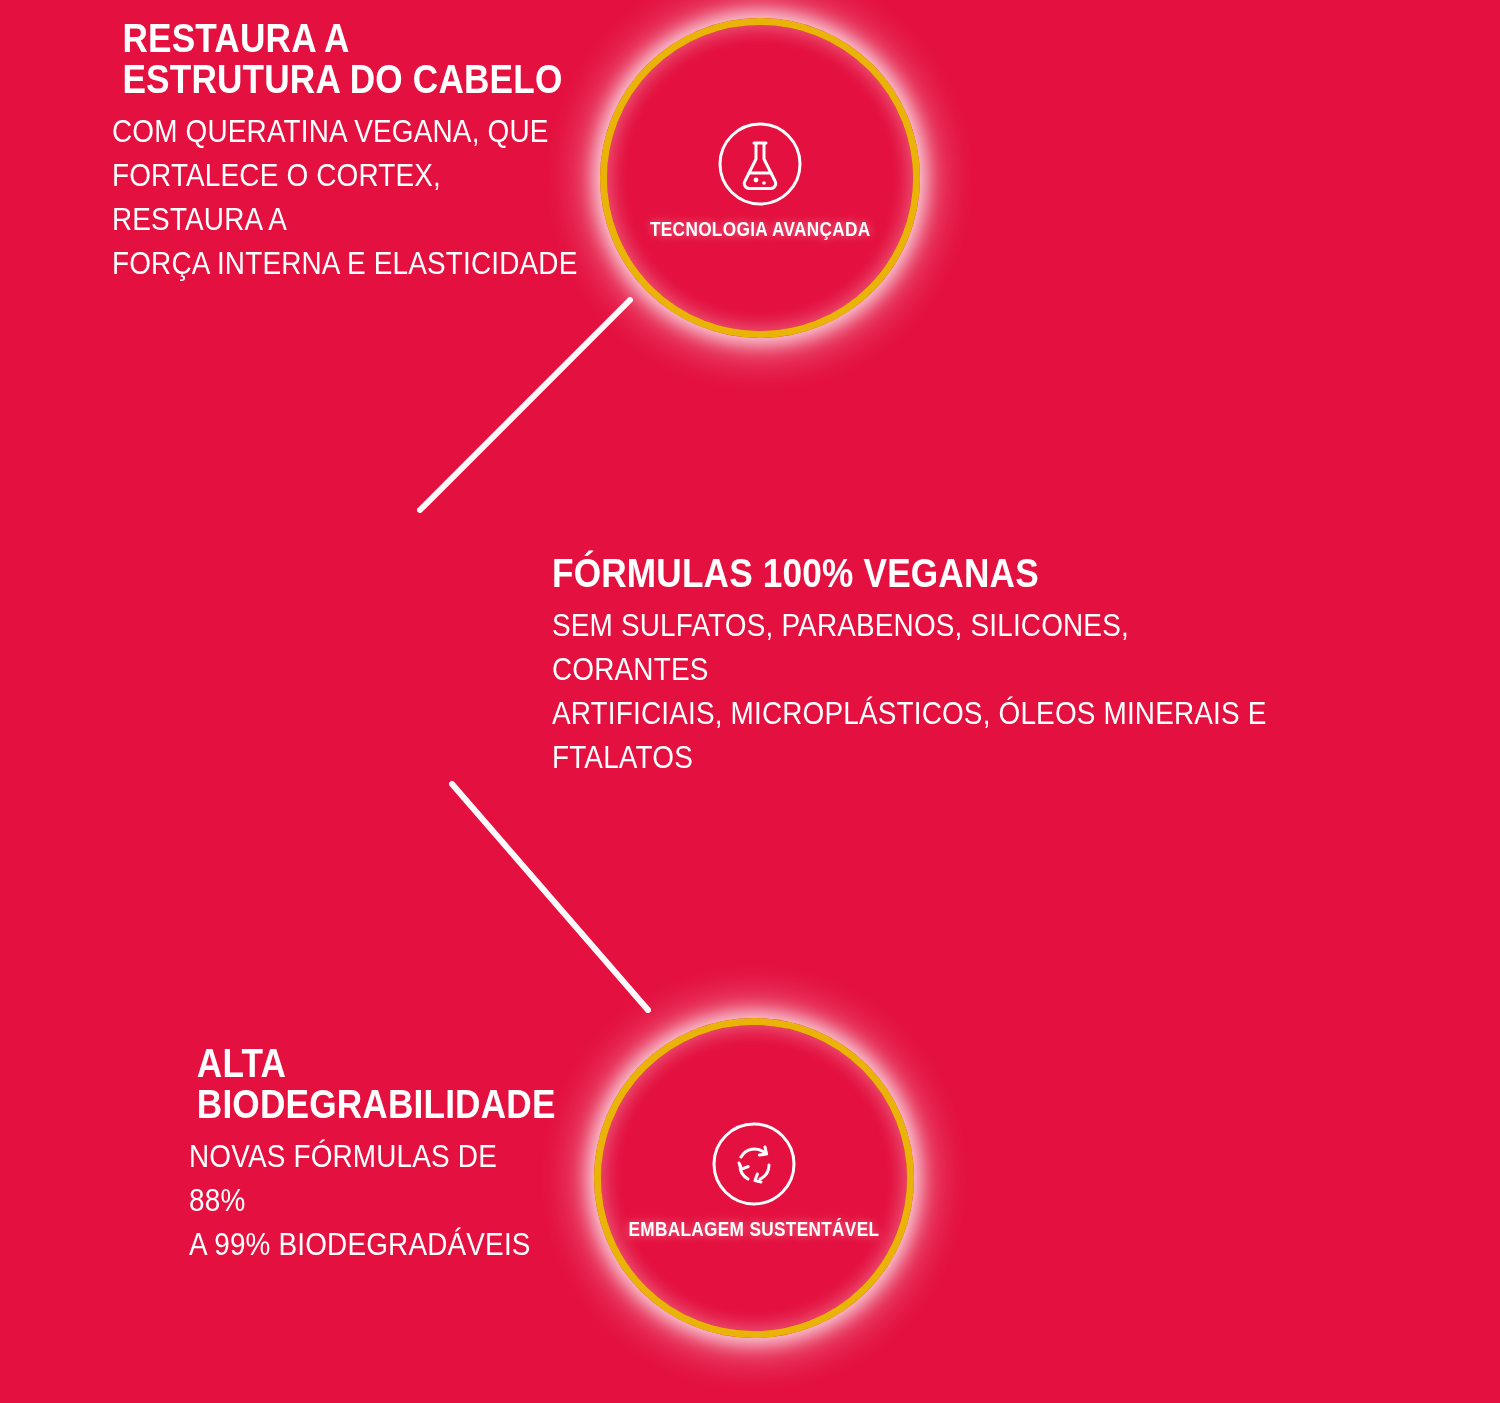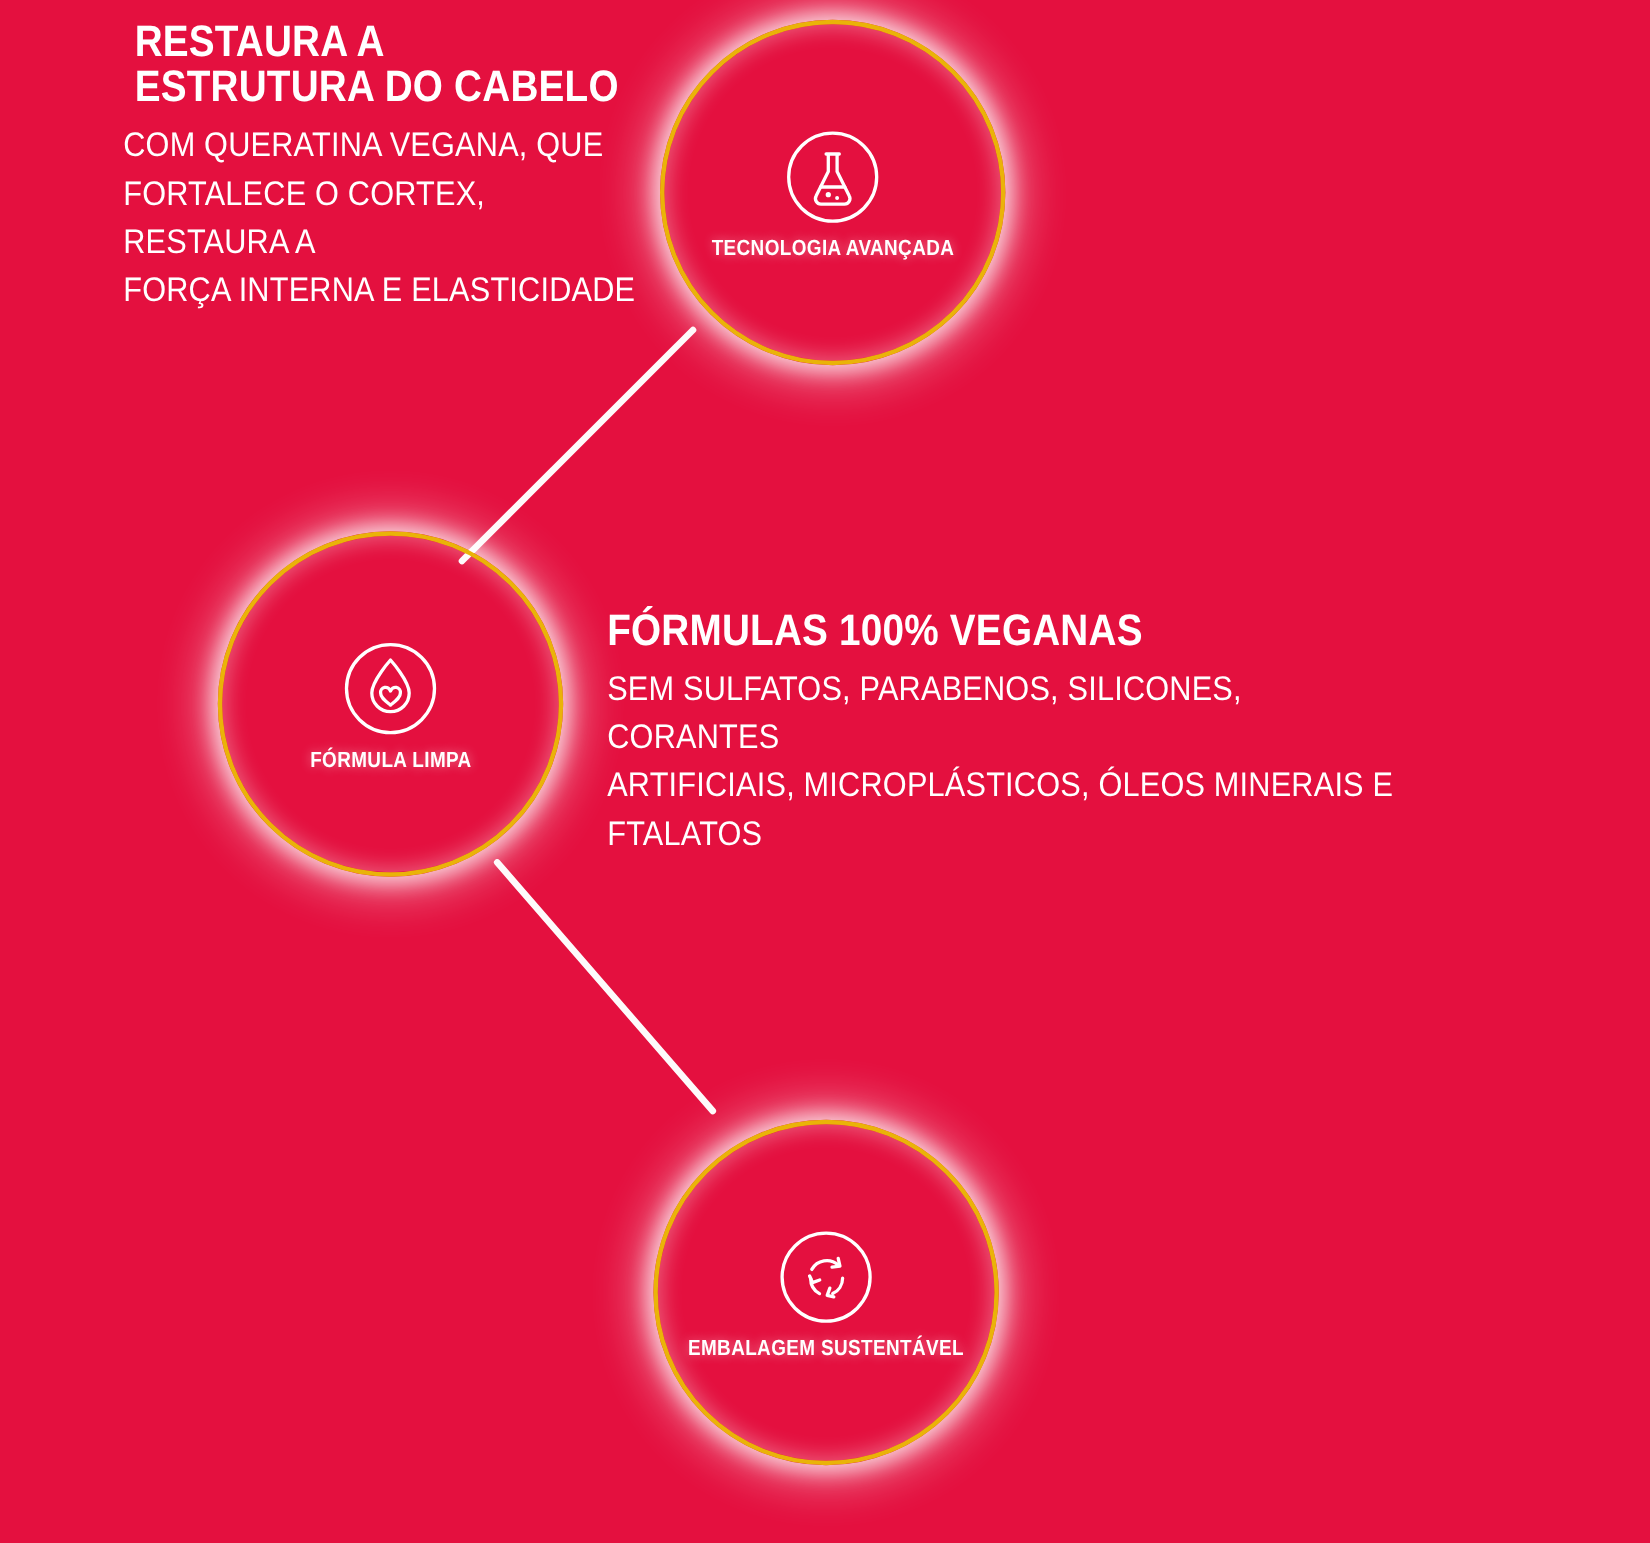--- a/index.html
+++ b/index.html
@@ -28,21 +28,21 @@
     left: 0; top: 0;
     width: 1500px;
     height: 1403px;
     pointer-events: none;
   }
 
   
   .node {
     position: absolute;
     border-radius: 50%;
-    border: 4px solid #eab308;
+    border: 7px solid #eab308;
     box-shadow:
       0 0 18px 6px rgba(255,255,255,0.70),
       0 0 42px 16px rgba(255,255,255,0.40),
       inset 0 0 18px 4px rgba(255,255,255,0.30);
     display: flex;
     flex-direction: column;
     align-items: center;
     justify-content: center;
     background: transparent;
   }
@@ -131,31 +131,20 @@
         <path d="M37 22h12M39 22v16L28 60a5 5 0 0 0 4.4 7.5h21.2A5 5 0 0 0 58 60L47 38V22" stroke="#ffffff" stroke-width="3" stroke-linecap="round" stroke-linejoin="round"></path>
         <path d="M32 52h22" stroke="#ffffff" stroke-width="3" stroke-linecap="round"></path>
         <circle cx="39" cy="59" r="2.4" fill="#ffffff"></circle>
         <circle cx="47" cy="62" r="1.8" fill="#ffffff"></circle>
       </svg>
     </span>
     <span class="node-label">TECNOLOGIA
 AVANÇADA</span>
   </div>
 
-  <div class="node" id="node-clean">
-    <span class="glyph">
-      <svg width="86" height="86" viewBox="0 0 86 86" fill="none">
-        <circle cx="43" cy="43" r="40" stroke="#ffffff" stroke-width="3"></circle>
-        <path d="M43 17c0 0-17 19-17 30a17 17 0 1 0 34 0c0-11-17-30-17-30z" stroke="#ffffff" stroke-width="3" stroke-linejoin="round"></path>
-        <path d="M43 58c-5-4-9-6.8-9-11a4.6 4.6 0 0 1 9-1.8A4.6 4.6 0 0 1 52 47c0 4.2-4 7-9 11z" stroke="#ffffff" stroke-width="3" stroke-linejoin="round"></path>
-      </svg>
-    </span>
-    <span class="node-label">FÓRMULA
-LIMPA</span>
-  </div>
 
   <div class="node" id="node-pack">
     <span class="glyph">
       <svg width="86" height="86" viewBox="0 0 86 86" fill="none">
         <circle cx="43" cy="43" r="40" stroke="#ffffff" stroke-width="3"></circle>
         <path d="M30 36a15.5 15.5 0 0 1 24-4" stroke="#ffffff" stroke-width="3" stroke-linecap="round"></path>
         <path d="M58 44a15.5 15.5 0 0 1-9 14" stroke="#ffffff" stroke-width="3" stroke-linecap="round"></path>
         <path d="M37 58a15.5 15.5 0 0 1-8-14" stroke="#ffffff" stroke-width="3" stroke-linecap="round"></path>
         <path d="M54 26l1.6 7-7.2 1" stroke="#ffffff" stroke-width="3" stroke-linecap="round" stroke-linejoin="round"></path>
         <path d="M50 61l-6 -1.4 2.4 -6.6" stroke="#ffffff" stroke-width="3" stroke-linecap="round" stroke-linejoin="round"></path>
@@ -174,15 +163,20 @@
 FORÇA INTERNA E ELASTICIDADE</p>
   </div>
 
 
   <div class="block" id="blk-veganas">
     <h3>FÓRMULAS 100% VEGANAS</h3>
     <p>SEM SULFATOS, PARABENOS, SILICONES, CORANTES
 ARTIFICIAIS, MICROPLÁSTICOS, ÓLEOS MINERAIS E FTALATOS</p>
   </div>
 
+  <div class="block right-align" id="blk-biodeg">
+    <h3>ALTA BIODEGRABILIDADE</h3>
+    <p>NOVAS FÓRMULAS DE 88%
+A 99% BIODEGRADÁVEIS</p>
+  </div>
 
 
 </div>
 
 </body></html>

